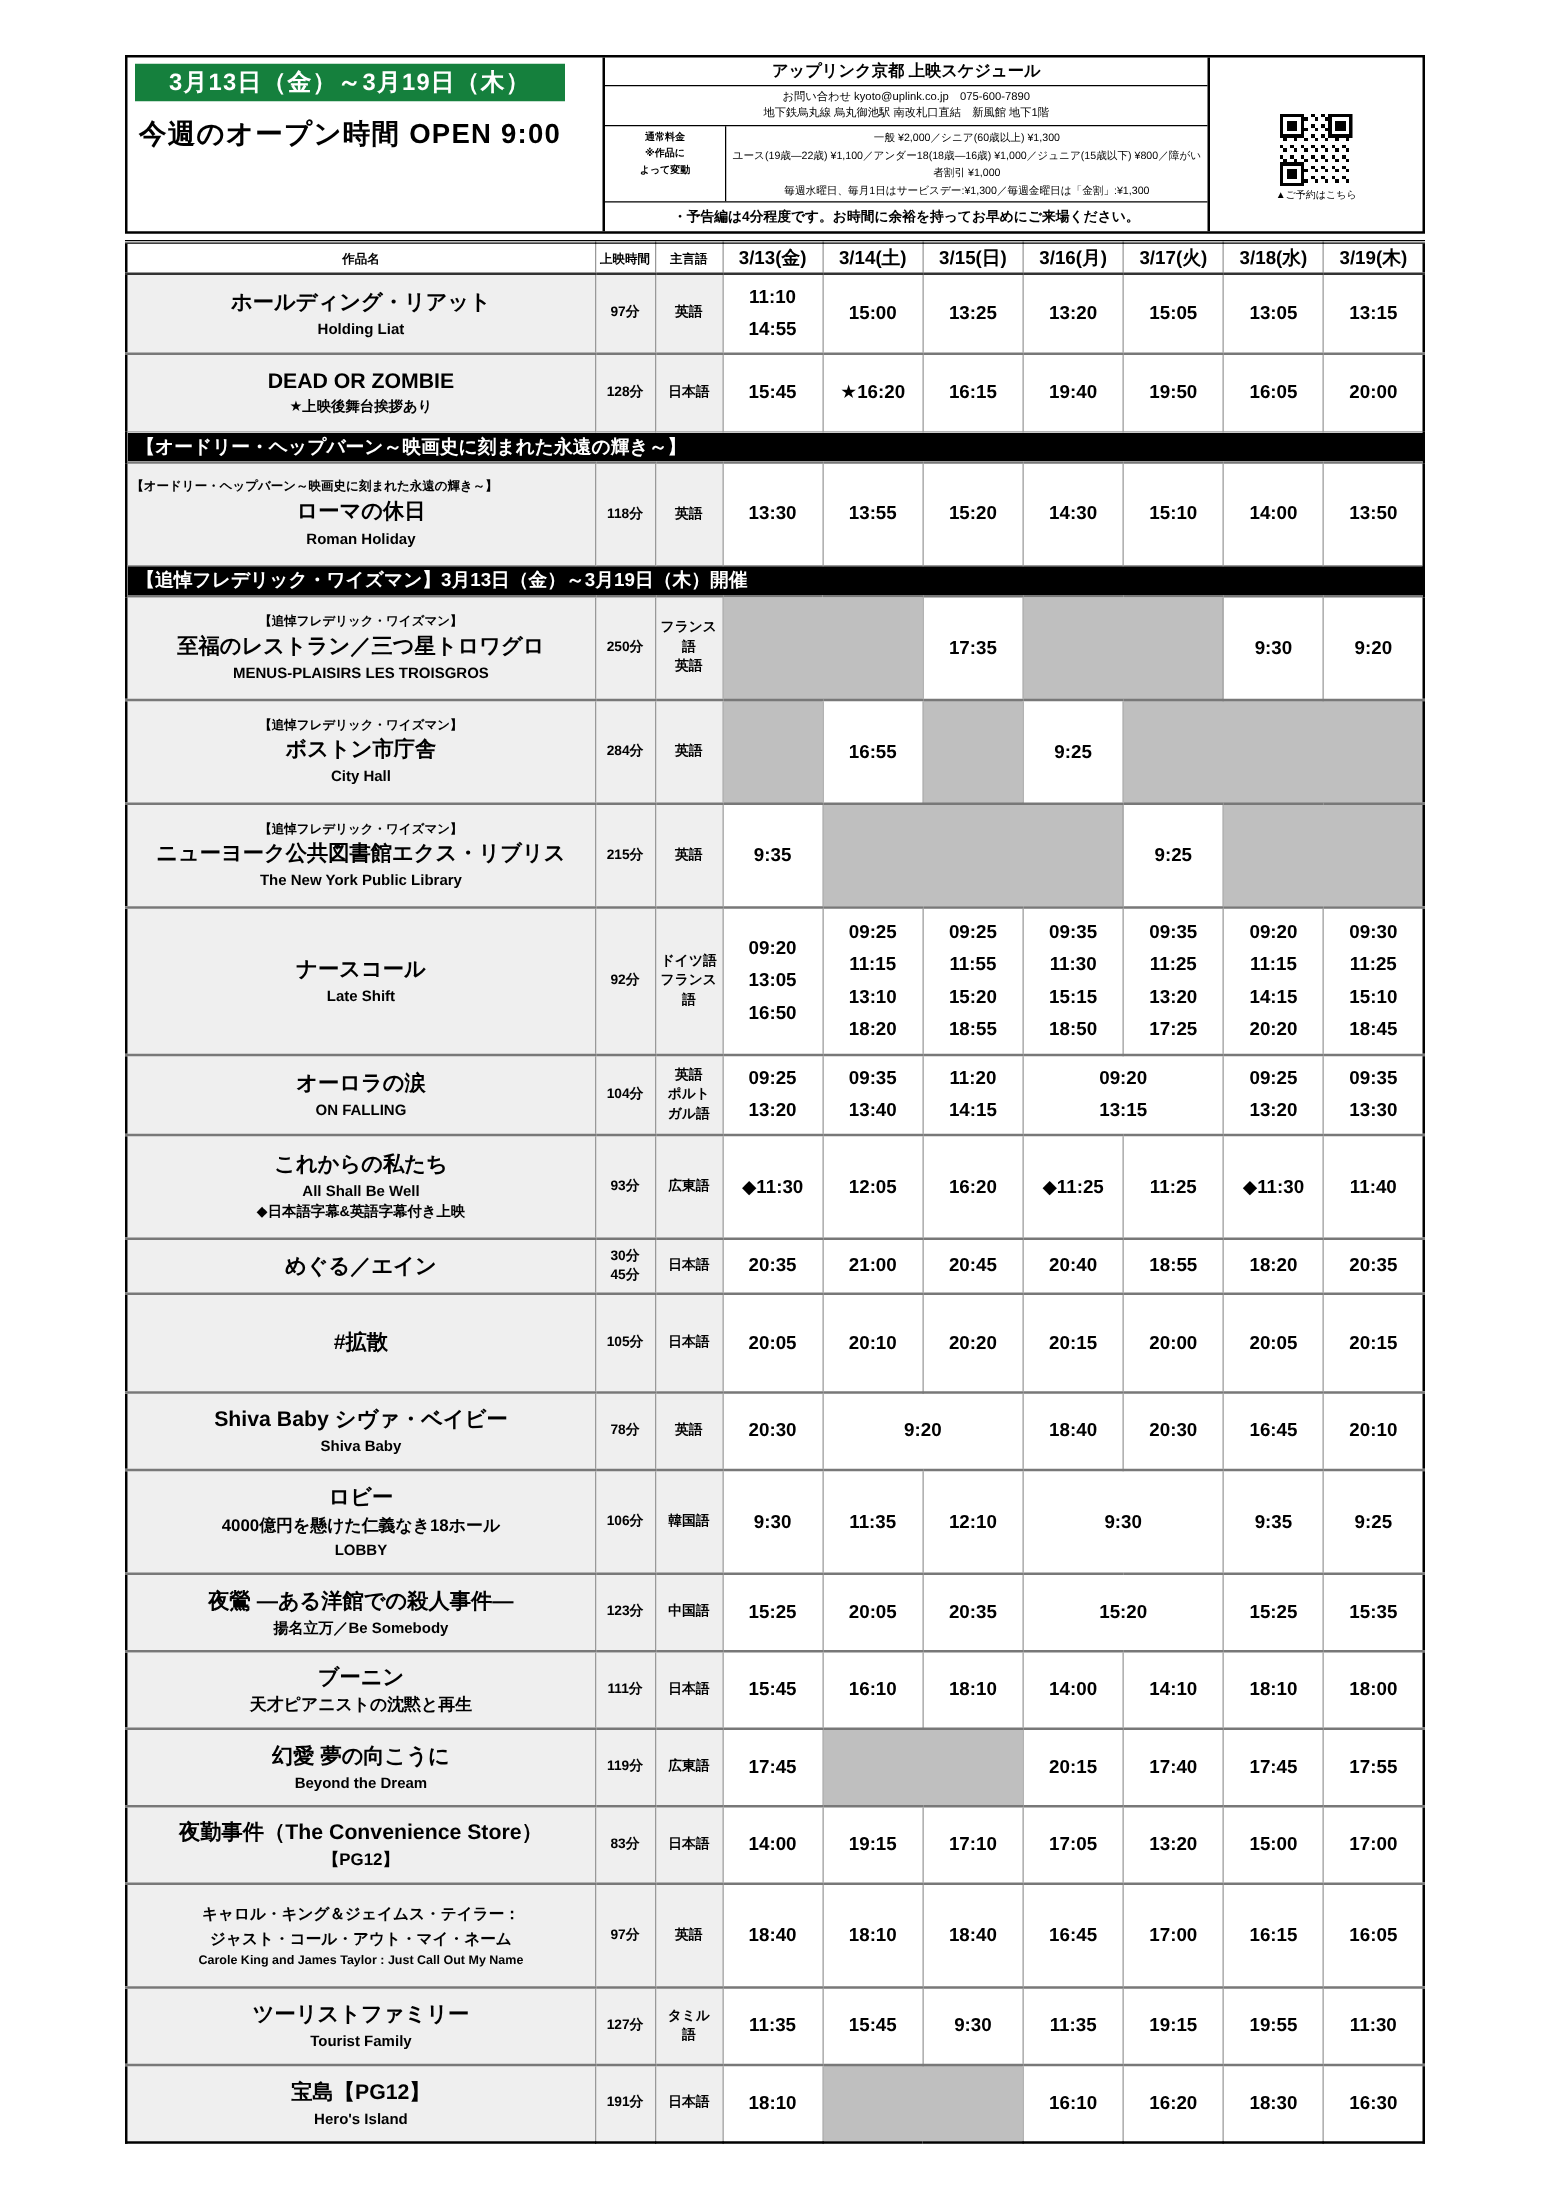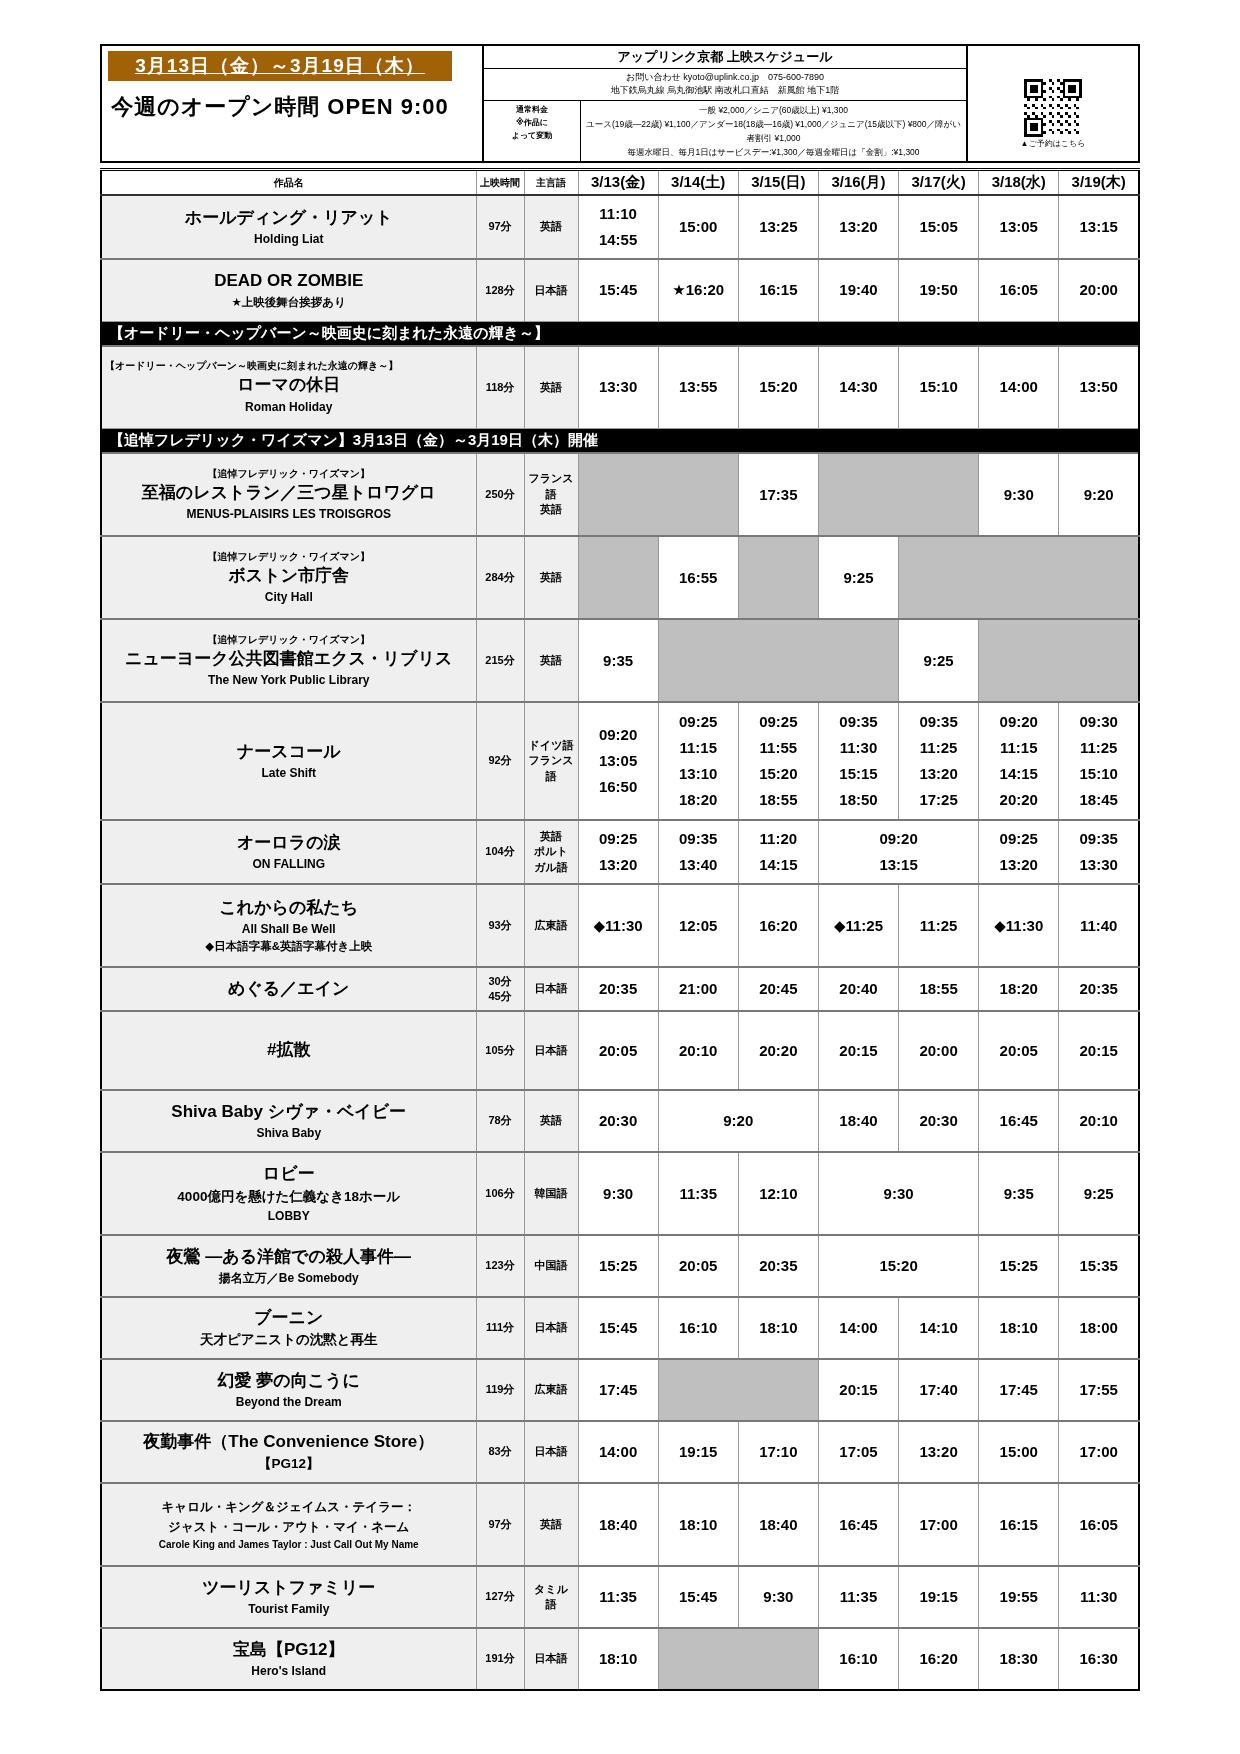--- a/index.html
+++ b/index.html
@@ -6,21 +6,21 @@
   body{
     width:1240px;height:1754px;background:#fff;color:#000;
     font-family:"Liberation Sans","DejaVu Sans",sans-serif;
     -webkit-font-smoothing:antialiased;
   }
   .page{margin-left:100px;width:1040px;padding-top:44px;}
 
   
   .top-header{border:2px solid #000;display:grid;grid-template-columns:356px 1fr 170px;background:#fff;}
   .th-left{padding:5px 6px 2px;}
-  .date-bar{background:#a16207;color:#fff;font-weight:bold;font-size:19px;text-align:center;padding:2px 0;letter-spacing:1px;text-decoration:underline;}
+  .date-bar{background:#15803d;color:#fff;font-weight:bold;font-size:19px;text-align:center;padding:2px 0;letter-spacing:1px;}
   .open-time{font-size:22px;font-weight:bold;text-align:center;padding:11px 0 3px;letter-spacing:1px;}
   .th-mid{border-left:2px solid #000;border-right:2px solid #000;display:flex;flex-direction:column;margin-left:24px;}
   .sched-title{font-size:13px;font-weight:bold;text-align:center;border-bottom:1px solid #000;padding:2px 0;}
   .contact{font-size:9px;text-align:center;padding-top:2px;}
   .access{font-size:9px;text-align:center;padding-bottom:3px;}
   .price-row{display:flex;border-top:1px solid #000;flex:1;}
   .price-label{width:92px;border-right:1px solid #000;font-size:8px;font-weight:bold;text-align:center;white-space:pre-line;padding:3px 2px;line-height:1.6;}
   .price-lines{flex:1;font-size:8.5px;text-align:center;padding:2px 3px;line-height:1.65;}
   .note-line{border-top:1px solid #000;font-size:11px;font-weight:bold;text-align:center;padding:4px 0;}
   .th-right{display:flex;flex-direction:column;align-items:center;justify-content:center;padding:21px 3px 1px;text-align:center;}
@@ -63,20 +63,21 @@
       <div class="price-row">
         <div class="price-label" style="white-space: pre-line;">通常料金
 ※作品に
 よって変動</div>
         <div class="price-lines">
           <div>一般 ¥2,000／シニア(60歳以上) ¥1,300</div>
           <div>ユース(19歳―22歳) ¥1,100／アンダー18(18歳―16歳) ¥1,000／ジュニア(15歳以下) ¥800／障がい者割引 ¥1,000</div>
           <div>毎週水曜日、毎月1日はサービスデー:¥1,300／毎週金曜日は「金割」:¥1,300</div>
         </div>
       </div>
+      <div class="note-line">・予告編は4分程度です。お時間に余裕を持ってお早めにご来場ください。</div>
     </div>
     <div class="th-right">
       <svg class="qr" width="58" height="58" viewBox="0 0 63 63" shape-rendering="crispEdges">
           <rect x="0" y="0" width="3" height="3" fill="#000"></rect>
           <rect x="3" y="0" width="3" height="3" fill="#000"></rect>
           <rect x="6" y="0" width="3" height="3" fill="#000"></rect>
           <rect x="9" y="0" width="3" height="3" fill="#000"></rect>
           <rect x="12" y="0" width="3" height="3" fill="#000"></rect>
           <rect x="15" y="0" width="3" height="3" fill="#000"></rect>
           <rect x="18" y="0" width="3" height="3" fill="#000"></rect>

